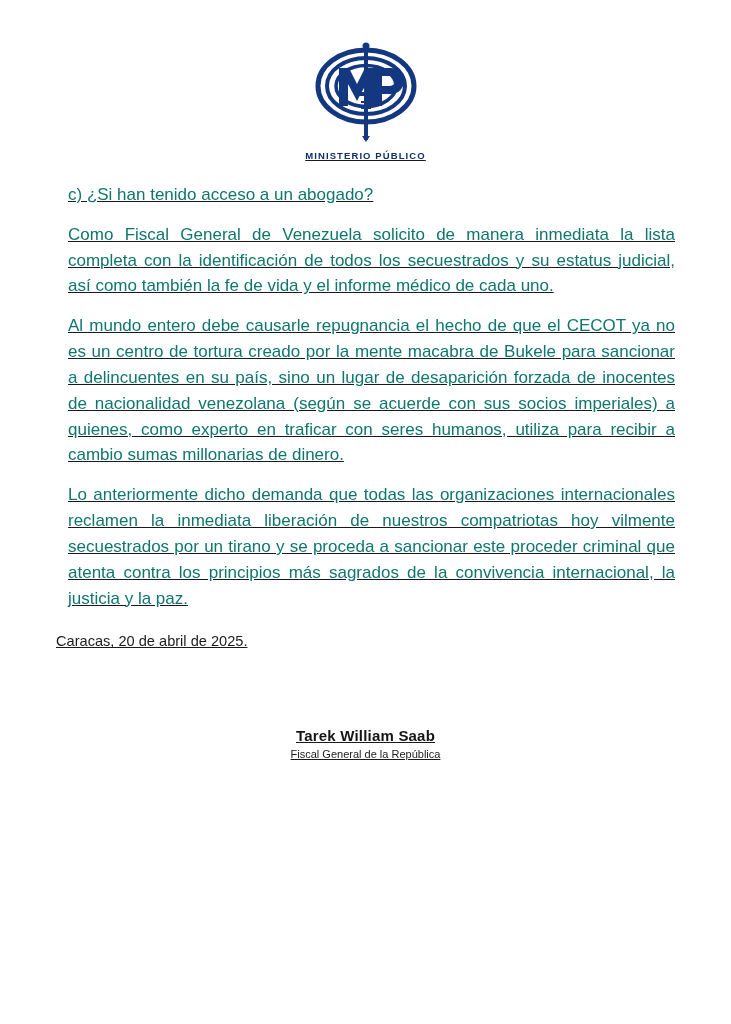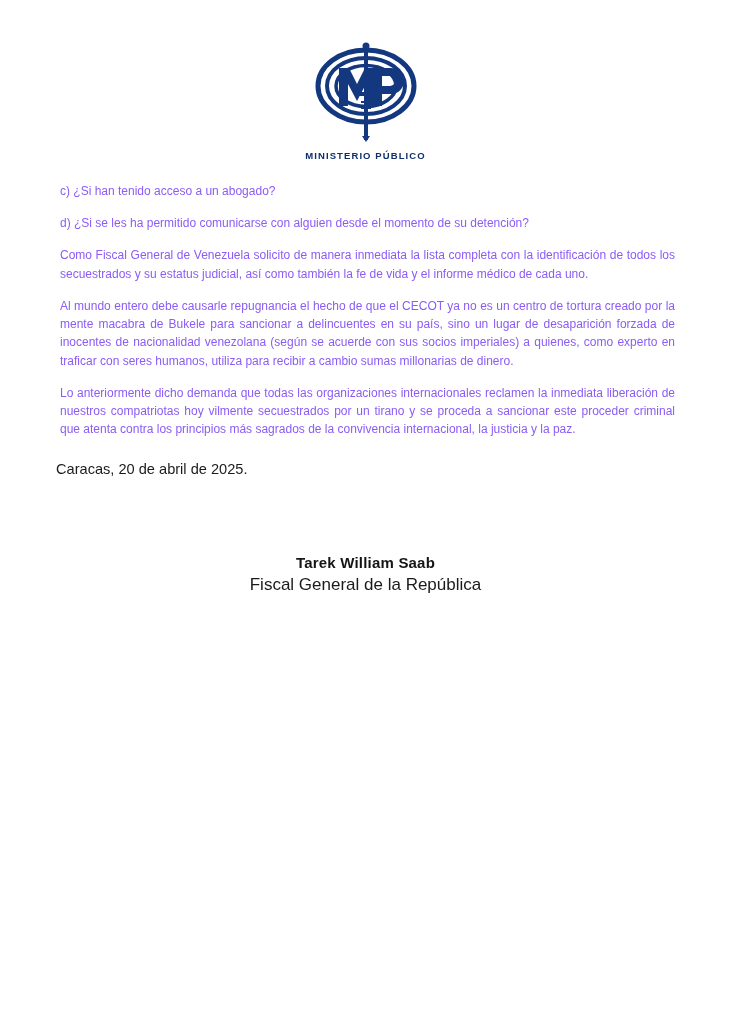--- a/index.html
+++ b/index.html
@@ -15,20 +15,21 @@
     position: relative;
     overflow: hidden;
   }
 
   .page {
     width: 731px;
     height: 765px;
     box-sizing: border-box;
     padding: 0;
     position: relative;
+    text-decoration: underline;
   }
 
   
   .letterhead {
     padding-top: 38px;
     display: flex;
     flex-direction: column;
     align-items: center;
   }
   .logo-wrap {
@@ -46,26 +47,26 @@
     font-weight: bold;
     color: #0f2f6b;
     text-align: center;
   }
 
   
   .content {
     padding: 34px 56px 0 56px;
   }
   p.para {
-    margin: 0 0 14px 4px;
-    font-size: 12px;
+    margin: 0 0 14px 12px;
+    font-size: 17px;
     line-height: 1.52;
     text-align: justify;
     text-justify: inter-word;
-    color: #8b5cf6;
+    color: #0f766e;
   }
   p.para.lastpar {
     margin-bottom: 0;
   }
   p.qline {
     text-align: left;
   }
 
   .place-date {
     margin-top: 20px;
@@ -81,21 +82,21 @@
   }
   .signature-name {
     font-size: 15px;
     font-weight: bold;
     color: #151515;
     letter-spacing: 0.2px;
     margin-top: 44px;
   }
   .signature-title {
     margin-top: 4px;
-    font-size: 17px;
+    font-size: 11px;
     color: #1b1b1b;
   }
 </style>
 </head>
 <body>
 
 <div class="page">
 
   <div class="letterhead">
     <div class="logo-wrap">
@@ -126,21 +127,20 @@
         </g>
       </svg>
       <div class="logo-caption">MINISTERIO PÚBLICO</div>
     </div>
   </div>
 
   <div class="content">
 
     <p class="para qline">c) ¿Si han tenido acceso a un abogado?</p>
 
-    <p class="para">d) ¿Si se les ha permitido comunicarse con alguien desde el momento de su detención?</p>
 
     <p class="para">Como Fiscal General de Venezuela solicito de manera inmediata la lista completa con la identificación de todos los secuestrados y su estatus judicial, así como también la fe de vida y el informe médico de cada uno.</p>
 
     <p class="para">Al mundo entero debe causarle repugnancia el hecho de que el CECOT ya no es un centro de tortura creado por la mente macabra de Bukele para sancionar a delincuentes en su país, sino un lugar de desaparición forzada de inocentes de nacionalidad venezolana (según se acuerde con sus socios imperiales) a quienes, como experto en traficar con seres humanos, utiliza para recibir a cambio sumas millonarias de dinero.</p>
 
     <p class="para lastpar">Lo anteriormente dicho demanda que todas las organizaciones internacionales reclamen la inmediata liberación de nuestros compatriotas hoy vilmente secuestrados por un tirano y se proceda a sancionar este proceder criminal que atenta contra los principios más sagrados de la convivencia internacional, la justicia y la paz.</p>
 
     <div class="place-date">Caracas, 20 de abril de 2025.</div>
 
     <div class="signature-block">

